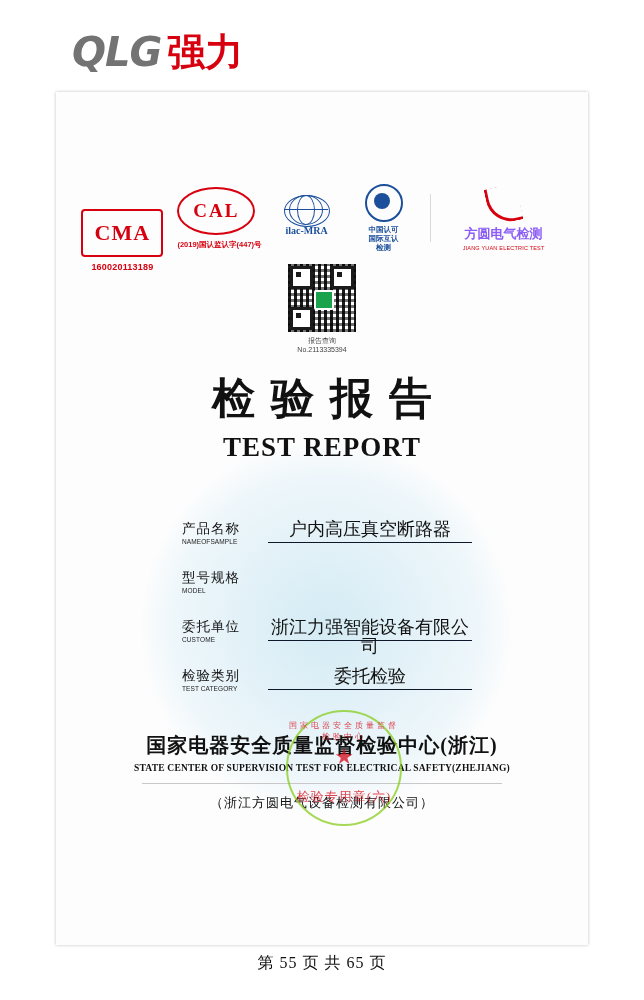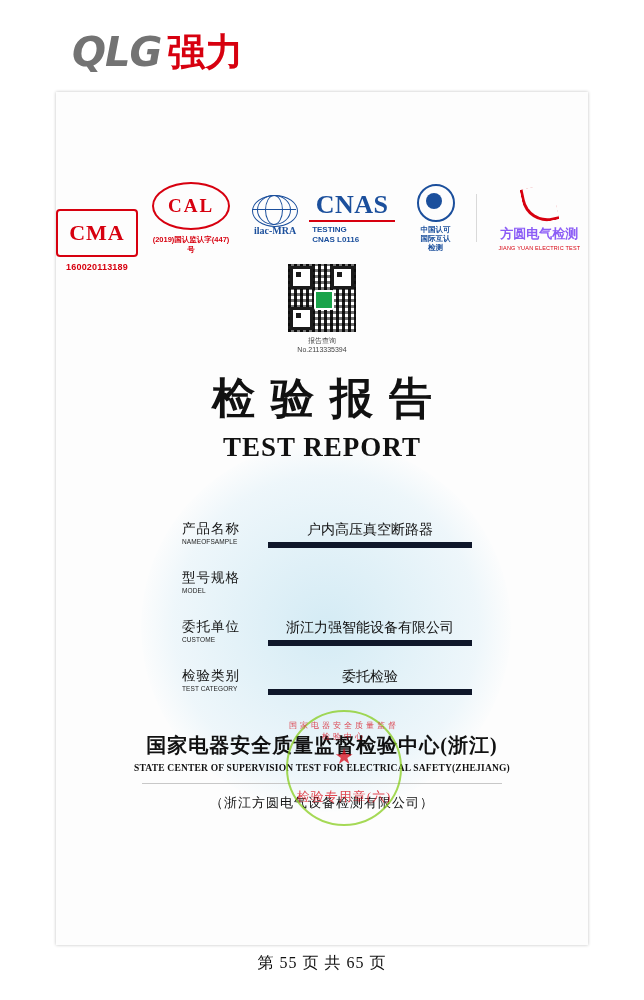--- a/index.html
+++ b/index.html
@@ -386,24 +386,24 @@
     font-size: 6.5px;
     color: #222;
     letter-spacing: 0.1px;
     line-height: 9px;
   }
   .field-value {
     position: absolute;
     left: 86px;
     top: 0;
     width: 204px;
-    border-bottom: 6px solid #0f172a;
+    border-bottom: 1px solid #0f172a;
     height: 22px;
     text-align: center;
-    font-size: 14px;
+    font-size: 18px;
     color: #111;
     font-family: "Liberation Serif", serif;
     line-height: 19px;
   }
   .field-value.en {
     font-family: "Liberation Serif", serif;
     letter-spacing: 0.3px;
   }
 
   
@@ -526,26 +526,20 @@
           <div class="cal-ell">CAL</div>
           <div class="cal-no">(2019)国认监认字(447)号</div>
         </div>
 
         <div class="mark ilac">
           <div class="ilac-globe"></div>
           <div class="ilac-line"></div>
           <div class="ilac-txt">ilac-MRA</div>
         </div>
 
-        <div class="mark cnas">
-          <div class="cnas-word">CNAS</div>
-          <div class="cnas-bar"></div>
-          <div class="cnas-sub">TESTING</div>
-          <div class="cnas-sub">CNAS L0116</div>
-        </div>
 
         <div class="mark cnca">
           <div class="cnca-ring"></div>
           <div class="cnca-txt">中国认可</div>
           <div class="cnca-txt">国际互认</div>
           <div class="cnca-txt">检测</div>
         </div>
 
         <div class="mark-divider"></div>
 

